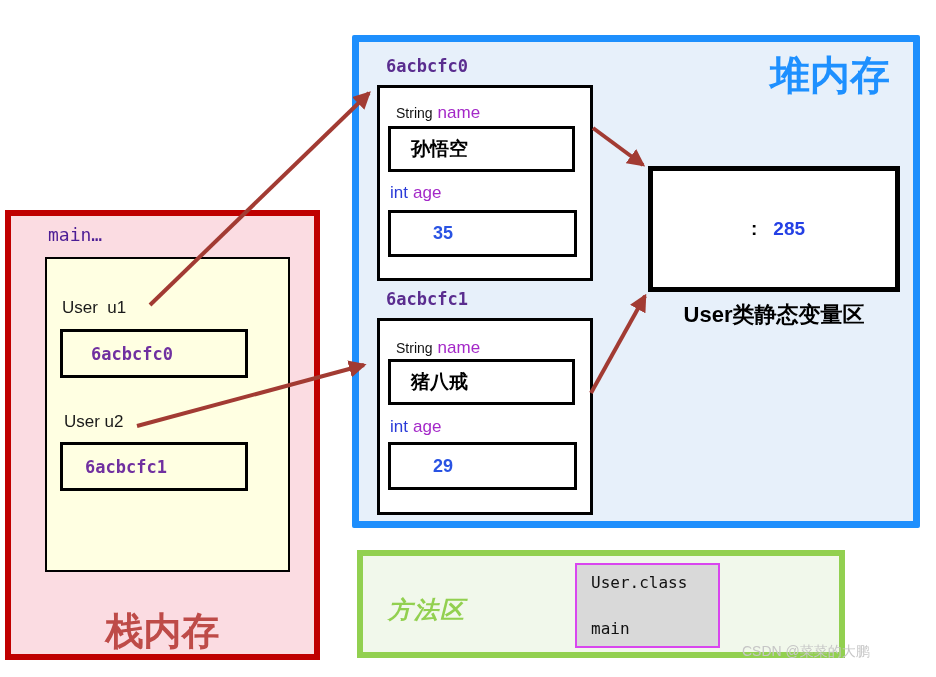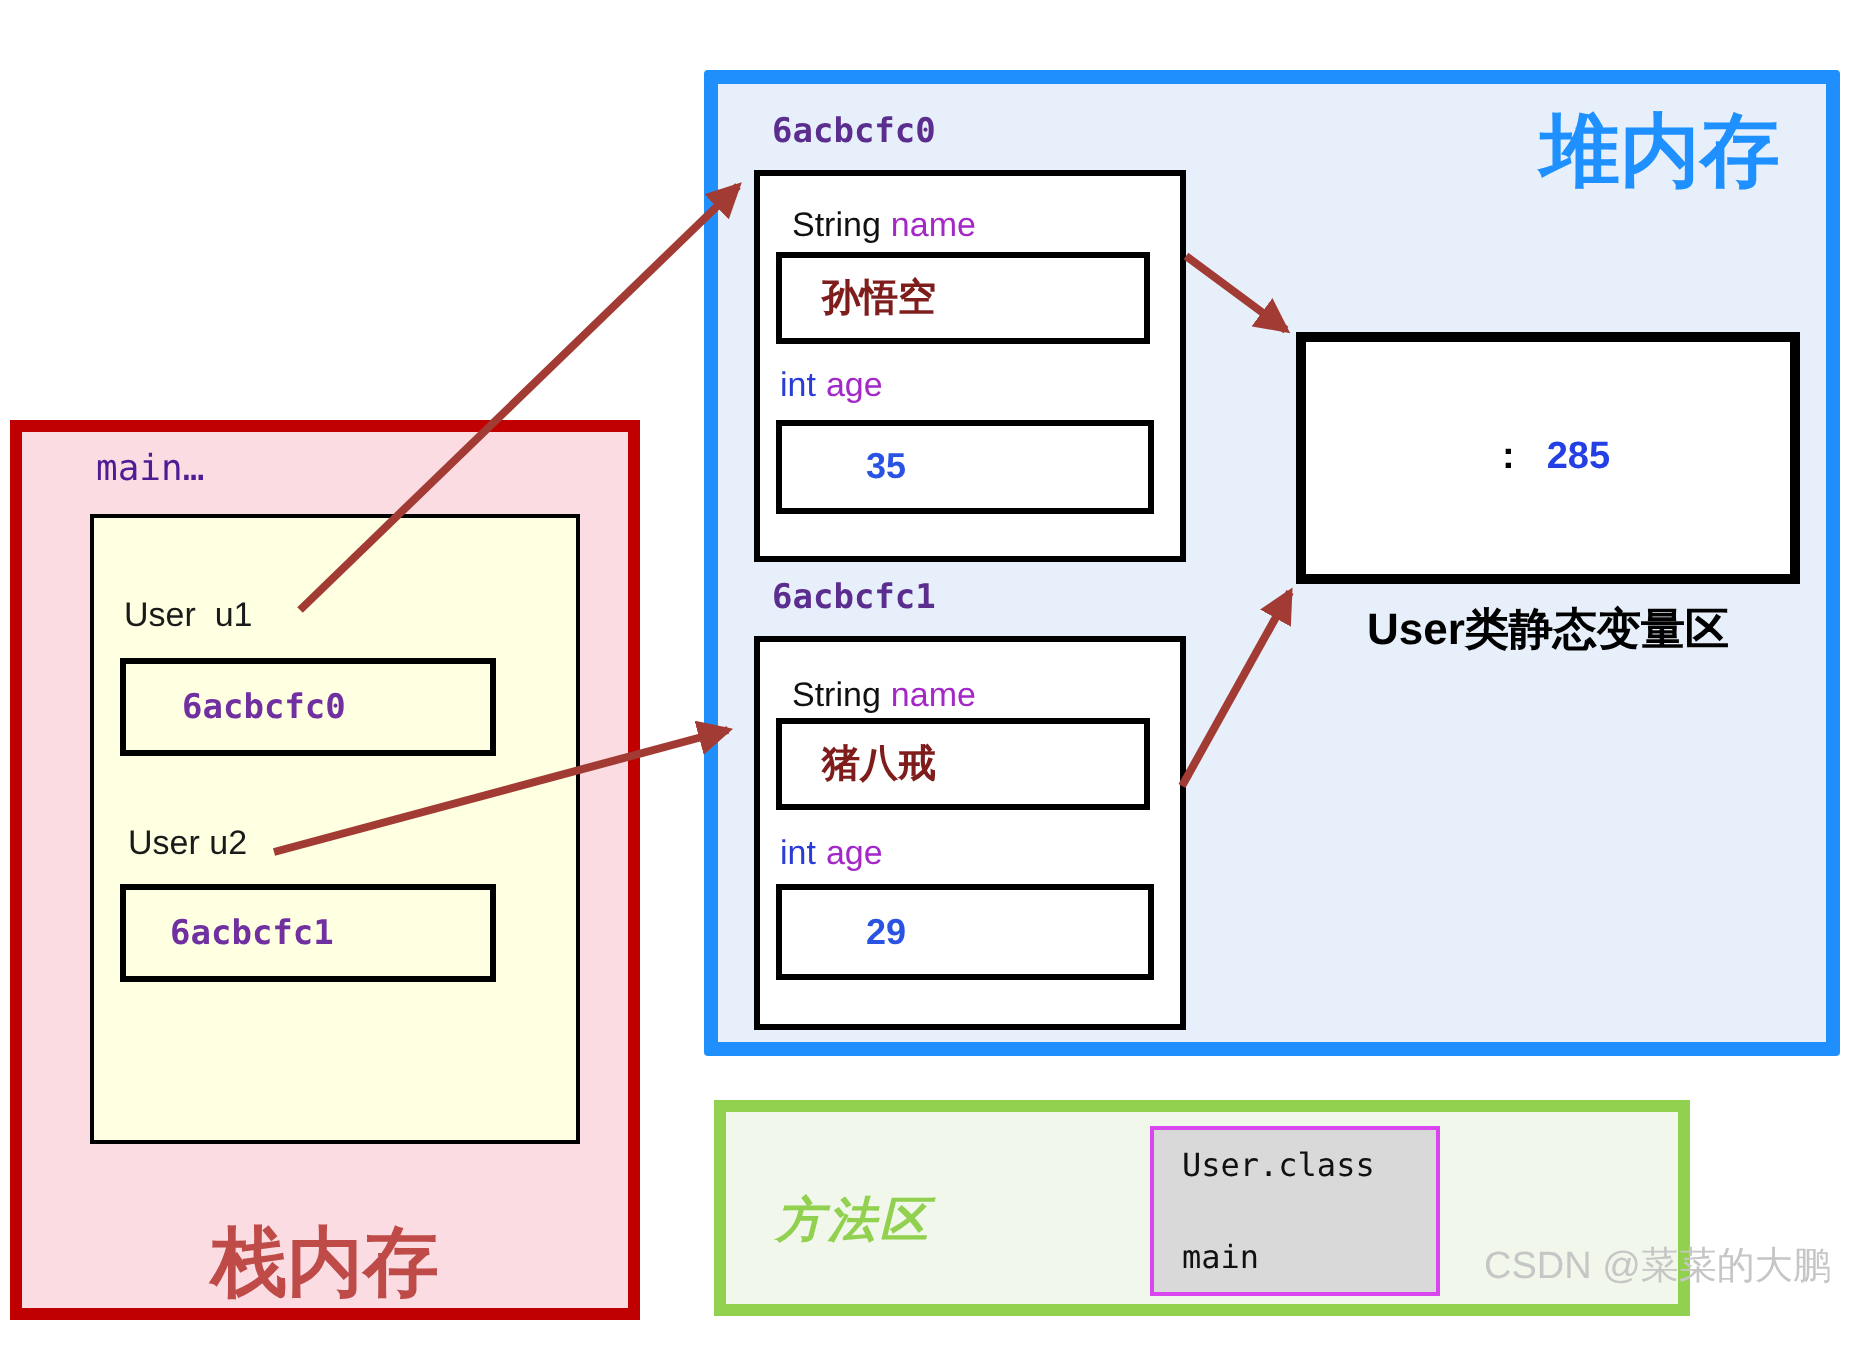--- a/index.html
+++ b/index.html
@@ -16,34 +16,34 @@
   .heap-val-box{background:#fff;border:3px solid #000;display:flex;align-items:center;}
   .static-box{left:648px;top:166px;width:242px;height:116px;background:#fff;border:5px solid #000;
               display:flex;align-items:center;justify-content:center;}
   .class-box{left:575px;top:563px;width:141px;height:81px;background:#D9D9D9;border:2px solid #d946ef;}
   
   .mono{font-family:"DejaVu Sans Mono","Liberation Mono",monospace;}
   .frame-label{font-size:18px;color:#4c1d95;white-space:pre;}
   .var-label{font-size:17px;color:#1a1a1a;white-space:pre;}
   .addr{font-size:17px;font-weight:bold;color:#7030A0;}
   .addr-label{font-size:17px;font-weight:bold;color:#5A2D8F;}
-  .cn-val{font-size:19px;font-weight:bold;color:#7f1d1d;padding-left:20px;}
+  .cn-val{font-size:19px;font-weight:bold;color:#000000;padding-left:20px;}
   .num-val{font-size:18px;font-weight:bold;color:#2953E3;padding-left:42px;}
-  .type-string{font-size:17px;color:#111;}
+  .type-string{font-size:14px;color:#111;}
   .type-int{font-size:17px;color:#2A3BD8;}
   .field-name{font-size:17px;color:#A428C8;margin-left:5px;}
   .stack-title{left:5px;top:606px;width:315px;text-align:center;font-size:38px;font-weight:bold;color:#BE4B48;}
   .heap-title{left:740px;top:48px;width:180px;text-align:center;font-size:40px;font-weight:bold;color:#1E90FF;}
   .method-title{left:388px;top:594px;font-size:24px;font-weight:bold;color:#92D050;letter-spacing:2px;font-style:italic;}
   .static-field{font-size:19px;font-weight:bold;font-style:italic;color:#7030A0;}
   .static-sep{font-size:19px;font-weight:bold;color:#000;margin-left:8px;}
   .static-val{font-size:19px;font-weight:bold;color:#2440E5;margin-left:16px;}
   .static-caption{left:648px;top:300px;width:252px;text-align:center;font-size:22px;font-weight:bold;color:#000;}
   .class-entry{font-size:16px;color:#111;}
-  .watermark{left:742px;top:620px;font-size:19px;color:#C6C6C6;}
+  .watermark{left:742px;top:643px;font-size:14px;color:#C6C6C6;}
   .arrow-layer{left:0;top:0;width:936px;height:677px;pointer-events:none;z-index:5;}
 </style>
 </head>
 <body>
 
 <div class="canvas">
 
   <div class="abs stack-region"></div>
   <div class="abs mono frame-label" style="left:48px;top:224px;">main…</div>
   <div class="abs stack-frame"></div>

